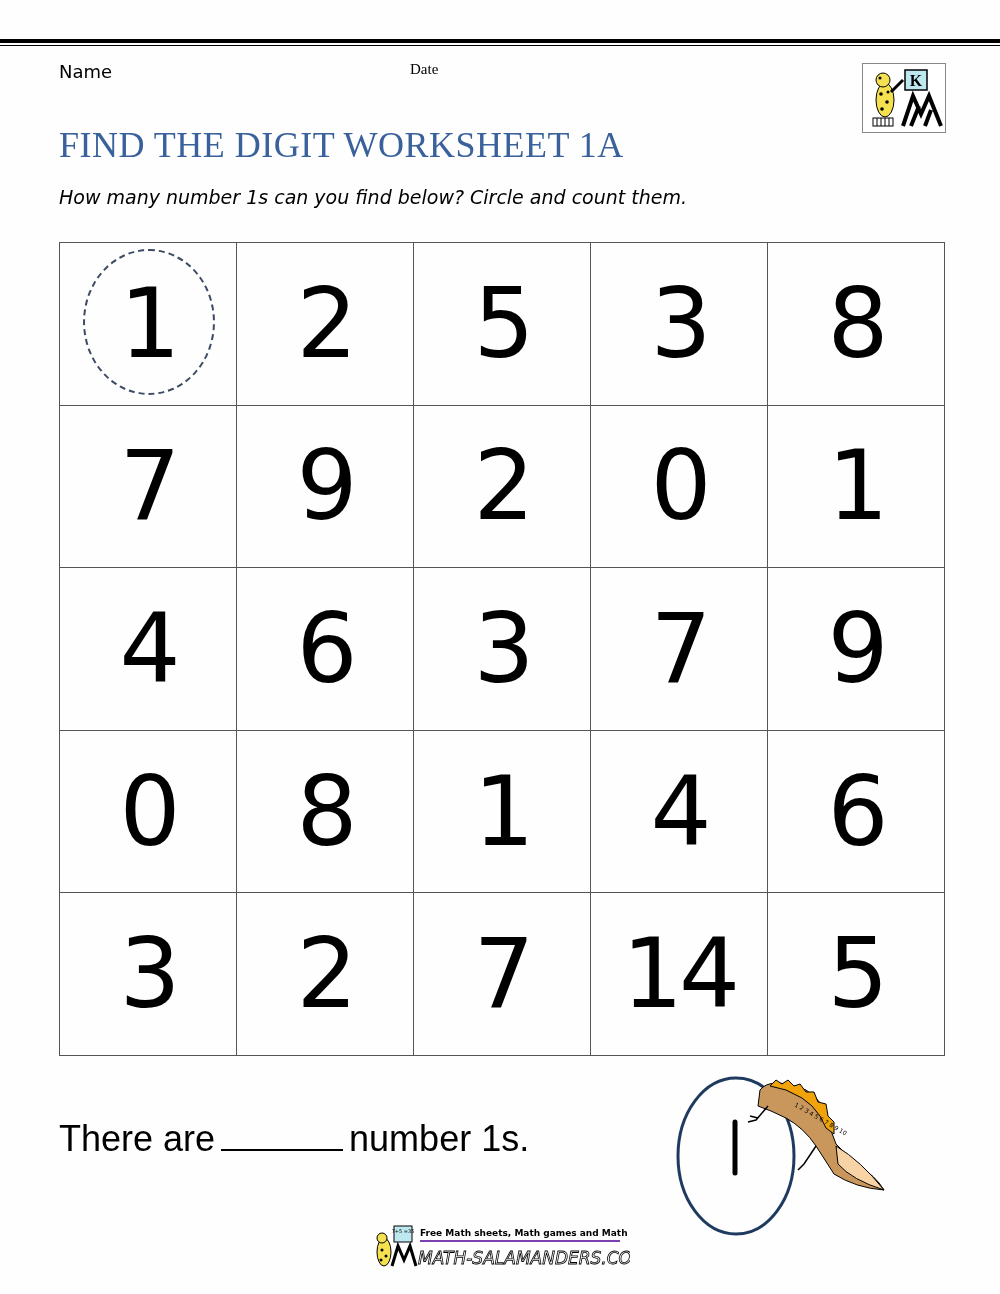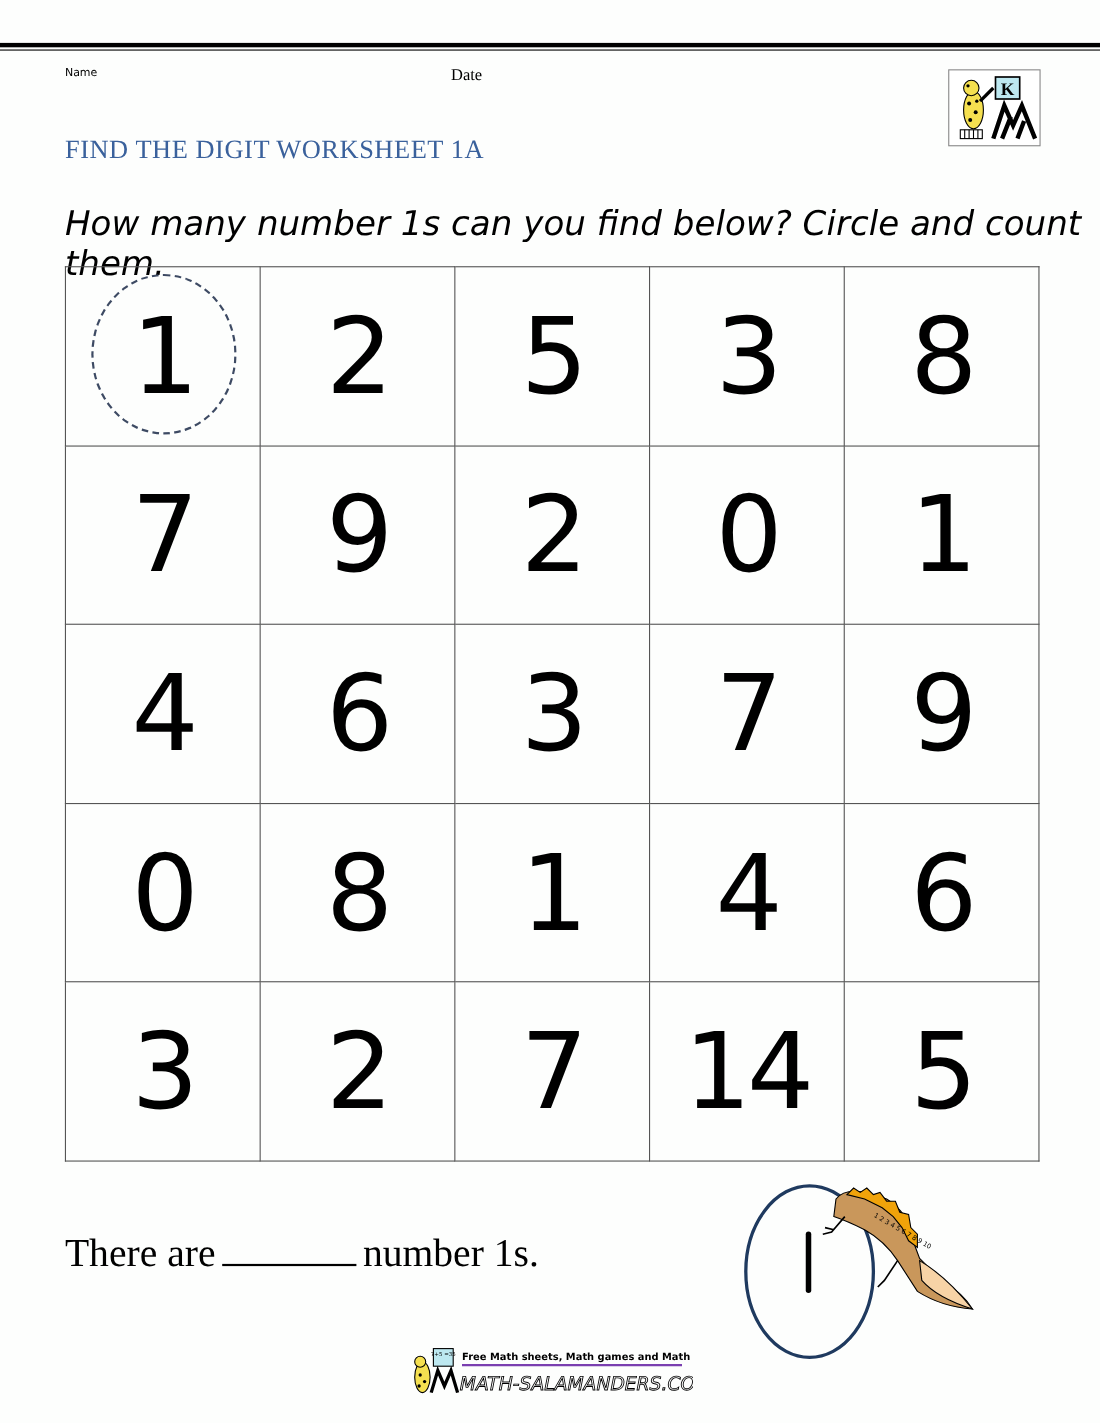--- a/index.html
+++ b/index.html
@@ -1,28 +1,28 @@
 <!DOCTYPE html>
 <html><head>
   <meta charset="utf-8">
   <style>
     html, body { margin: 0; padding: 0; background: #fdfefd; }
     body { width: 1000px; height: 1294px; position: relative; overflow: hidden; font-family: "Liberation Sans", sans-serif; color: #000; }
     .rule-thick { position: absolute; left: 0; top: 39px; width: 1000px; height: 4px; background: #000; }
     .rule-thin { position: absolute; left: 0; top: 45px; width: 1000px; height: 1px; background: #000; }
-    .name-label { position: absolute; left: 59px; top: 61px; font-size: 10px; font-family: "DejaVu Sans", sans-serif; }
+    .name-label { position: absolute; left: 59px; top: 61px; font-size: 18px; font-family: "DejaVu Sans", sans-serif; }
     .date-label { position: absolute; left: 410px; top: 61px; font-size: 15px; font-family: Liberation Serif, serif; }
     .logo { position: absolute; left: 862px; top: 63px; width: 82px; height: 68px; border: 1px solid #888; background: #fff; }
-    .title { position: absolute; left: 59px; top: 124px; font-family: "Liberation Serif", serif; font-size: 24px; color: #3a619c; letter-spacing: 0.5px; }
-    .instructions { position: absolute; left: 59px; top: 186px; font-family: "DejaVu Sans", sans-serif; font-style: italic; font-size: 31px; }
+    .title { position: absolute; left: 59px; top: 124px; font-family: "Liberation Serif", serif; font-size: 36px; color: #3a619c; letter-spacing: 0.5px; }
+    .instructions { position: absolute; left: 59px; top: 186px; font-family: "DejaVu Sans", sans-serif; font-style: italic; font-size: 19px; }
     .grid { position: absolute; left: 59px; top: 242px; width: 881px; height: 814px; border-collapse: collapse; table-layout: fixed; }
     .grid td { border: 1px solid #555; width: 176px; height: 161px; text-align: center; vertical-align: middle; position: relative; padding: 0; }
     .digit { font-family: "DejaVu Sans", sans-serif; font-size: 96px; font-weight: normal; line-height: 1; letter-spacing: -4px; }
     .example-circle { position: absolute; left: 23px; top: 6px; width: 132px; height: 146px; border: 2px dashed #3d4a63; border-radius: 50%; box-sizing: border-box; }
-    .answer-line { position: absolute; left: 59px; top: 1118px; font-family: Liberation Serif, serif; font-size: 36px; }
+    .answer-line { position: absolute; left: 59px; top: 1118px; font-family: Liberation Sans, sans-serif; font-size: 36px; }
     .blank { display: inline-block; width: 122px; border-bottom: 2px solid #000; margin: 0 6px; height: 30px; vertical-align: baseline; }
     .mascot { position: absolute; left: 676px; top: 1076px; }
     .footer-logo { position: absolute; left: 370px; top: 1222px; }
   </style>
 </head>
 <body>
 
 <div class="rule-thick"></div>
 <div class="rule-thin"></div>
 

